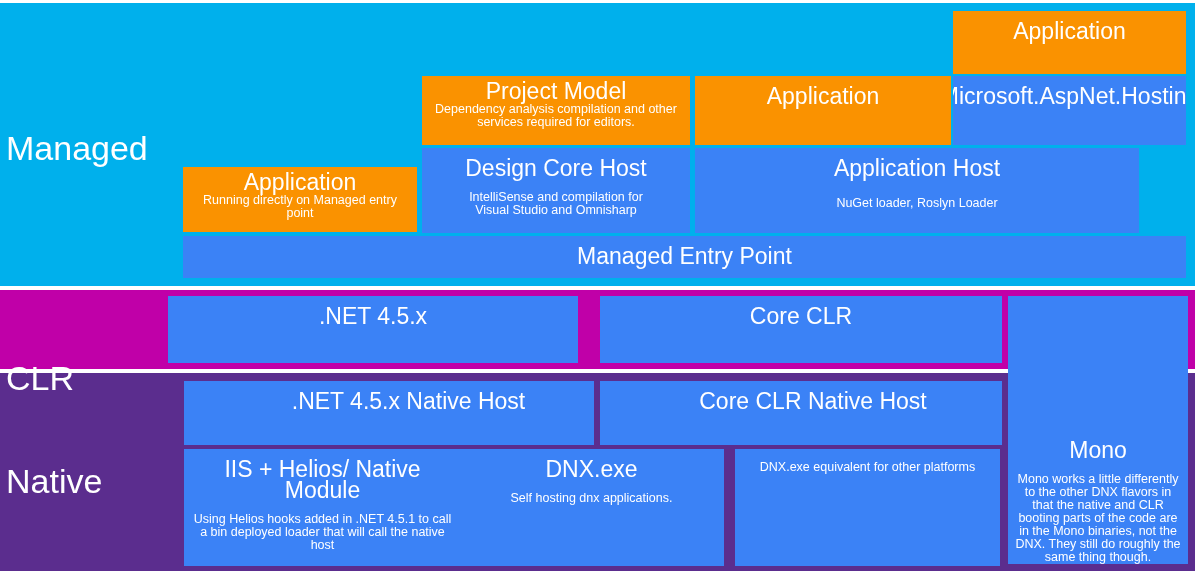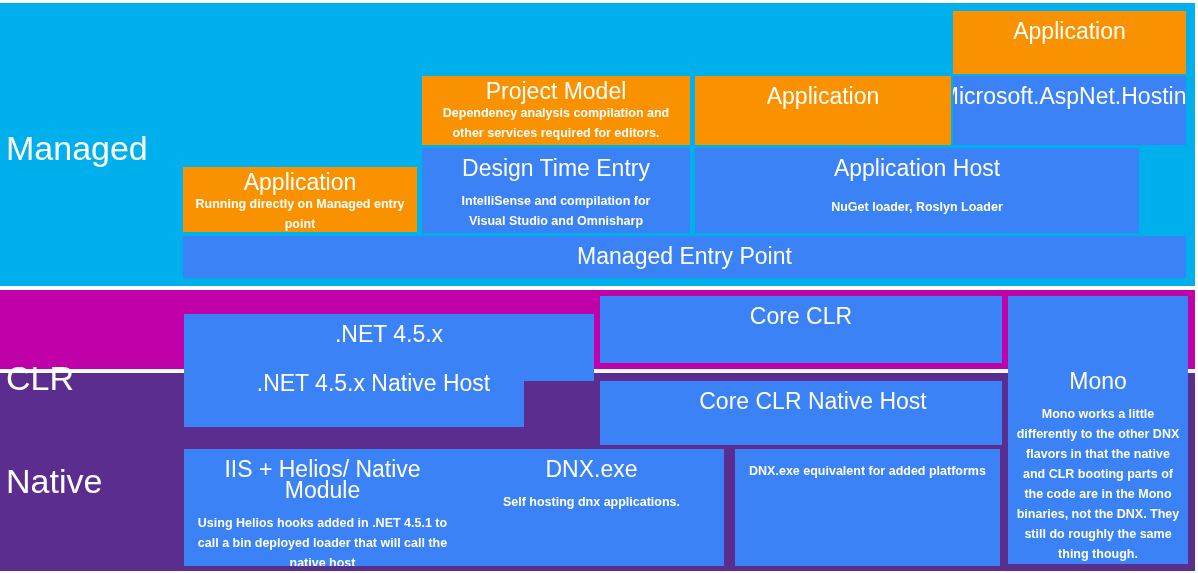--- a/index.html
+++ b/index.html
@@ -50,22 +50,22 @@
 
   .box-title {
     font-size: 23px;
     line-height: 21px;
     font-weight: 400;
     padding: 0 6px;
     white-space: pre-line;
   }
   .box-sub {
     font-size: 12.5px;
-    line-height: 20px;
-    font-weight: 700;
+    line-height: 13px;
+    font-weight: 400;
     padding: 0 6px;
     white-space: pre-line;
   }
   .t-pad-sm { padding-top: 5px; }
   .t-pad-md { padding-top: 10px; }
   .s-gap-sm { margin-top: 1px; }
   .s-gap-md { margin-top: 12px; }
   .s-gap-lg { margin-top: 18px; }
 </style>
 </head>
@@ -97,62 +97,62 @@
   <div class="box box-blue" style="left:953px; top:76px; width:233px; height:69px;">
     <div class="box-title t-pad-md">Microsoft.AspNet.Hosting</div>
   </div>
 
   <div class="box box-orange" style="left:183px; top:167px; width:234px; height:65px;">
     <div class="box-title t-pad-sm">Application</div>
     <div class="box-sub s-gap-sm">Running  directly on Managed entry point</div>
   </div>
 
   <div class="box box-blue" style="left:422px; top:148px; width:268px; height:85px;">
-    <div class="box-title t-pad-md">Design Time Entry</div>
+    <div class="box-title t-pad-md">Design Core Host</div>
     <div class="box-sub s-gap-md">IntelliSense  and compilation for
 Visual Studio  and Omnisharp</div>
   </div>
 
   <div class="box box-blue" style="left:695px; top:148px; width:444px; height:85px;">
     <div class="box-title t-pad-md">Application Host</div>
     <div class="box-sub s-gap-lg">NuGet loader, Roslyn Loader</div>
   </div>
 
   <div class="box box-blue" style="left:183px; top:236px; width:1003px; height:42px;">
     <div class="box-title t-pad-md">Managed Entry Point</div>
   </div>
 
-  <div class="box box-blue" style="left:184px; top:296px; width:410px; height:67px;margin-top:18px;">
+  <div class="box box-blue" style="left:168px; top:296px; width:410px; height:67px;">
     <div class="box-title t-pad-md">.NET 4.5.x</div>
   </div>
 
   <div class="box box-blue" style="left:600px; top:296px; width:402px; height:67px;">
     <div class="box-title t-pad-md">Core CLR</div>
   </div>
 
   <div class="box box-blue" style="left:1008px; top:296px; width:180px; height:268px;justify-content:flex-end;">
     <div class="box-title t-pad-sm">Mono</div>
     <div class="box-sub s-gap-md">Mono works a little  differently to the other DNX flavors in that the native  and CLR booting parts of the  code are in the Mono binaries, not the DNX. They still do roughly the same thing though.</div>
   </div>
 
-  <div class="box box-blue" style="left:184px; top:363px; width:340px; height:64px;padding-left:39px;">
+  <div class="box box-blue" style="left:184px; top:381px; width:410px; height:64px;padding-left:39px;">
     <div class="box-title t-pad-md">.NET 4.5.x  Native Host</div>
   </div>
 
   <div class="box box-blue" style="left:600px; top:381px; width:402px; height:64px;padding-left:24px;">
     <div class="box-title t-pad-md">Core CLR Native Host</div>
   </div>
 
   <div class="box box-blue" style="left:184px; top:449px; width:277px; height:117px;">
     <div class="box-title t-pad-md">IIS + Helios/ Native Module</div>
     <div class="box-sub s-gap-md">Using Helios hooks added in .NET 4.5.1 to call a bin  deployed loader that  will  call the native  host</div>
   </div>
 
   <div class="box box-blue" style="left:459px; top:449px; width:265px; height:117px;">
     <div class="box-title t-pad-md">DNX.exe</div>
     <div class="box-sub s-gap-md">Self hosting dnx applications.</div>
   </div>
 
   <div class="box box-blue" style="left:735px; top:449px; width:265px; height:117px;">
-    <div class="box-sub s-gap-md">DNX.exe equivalent for added platforms</div>
+    <div class="box-sub s-gap-md">DNX.exe equivalent for other platforms</div>
   </div>
 
 </div>
 
 </body></html>

